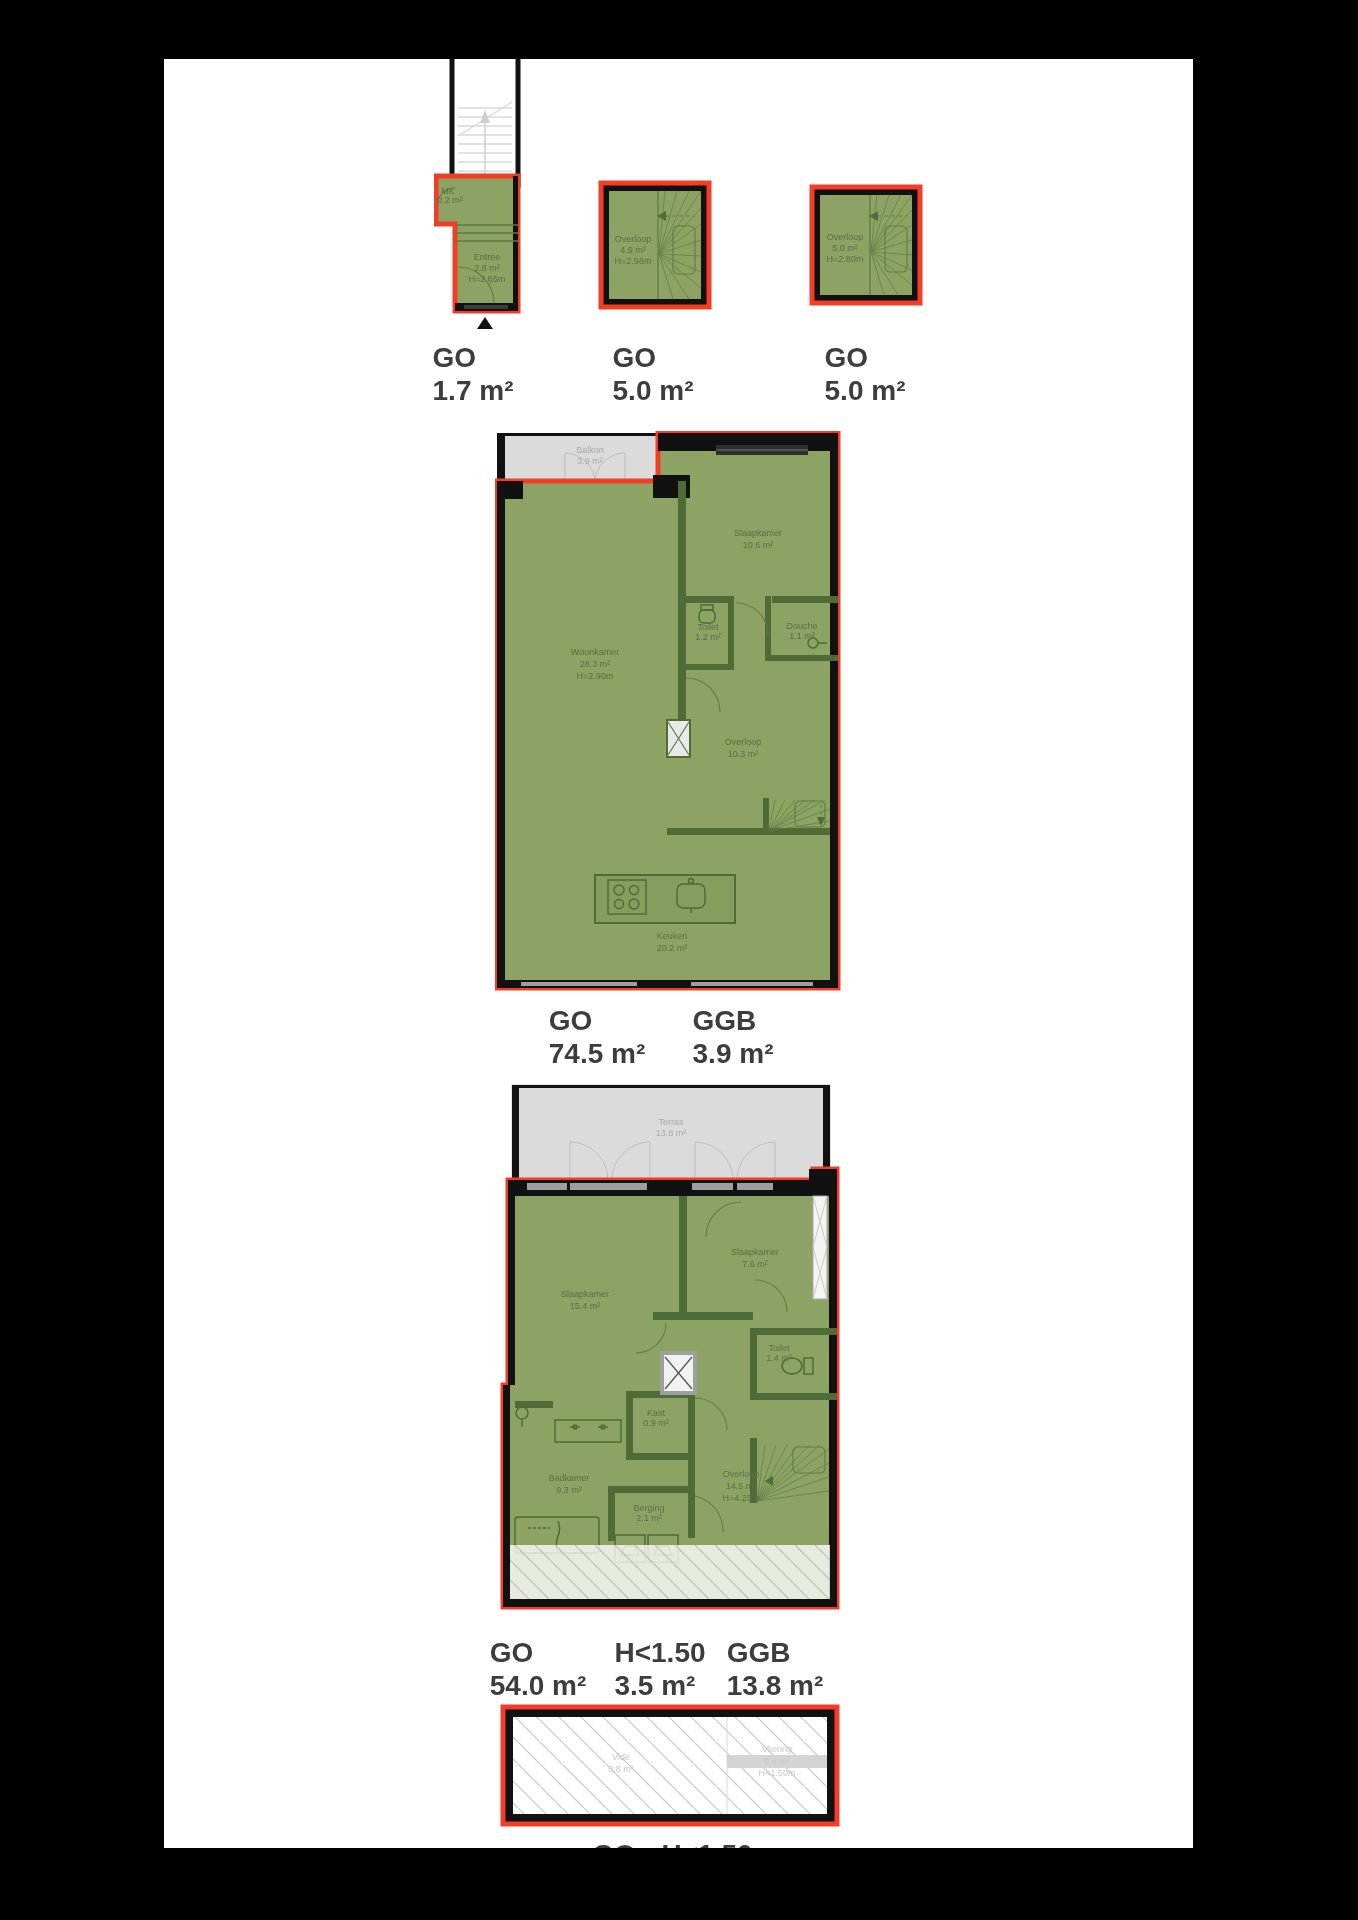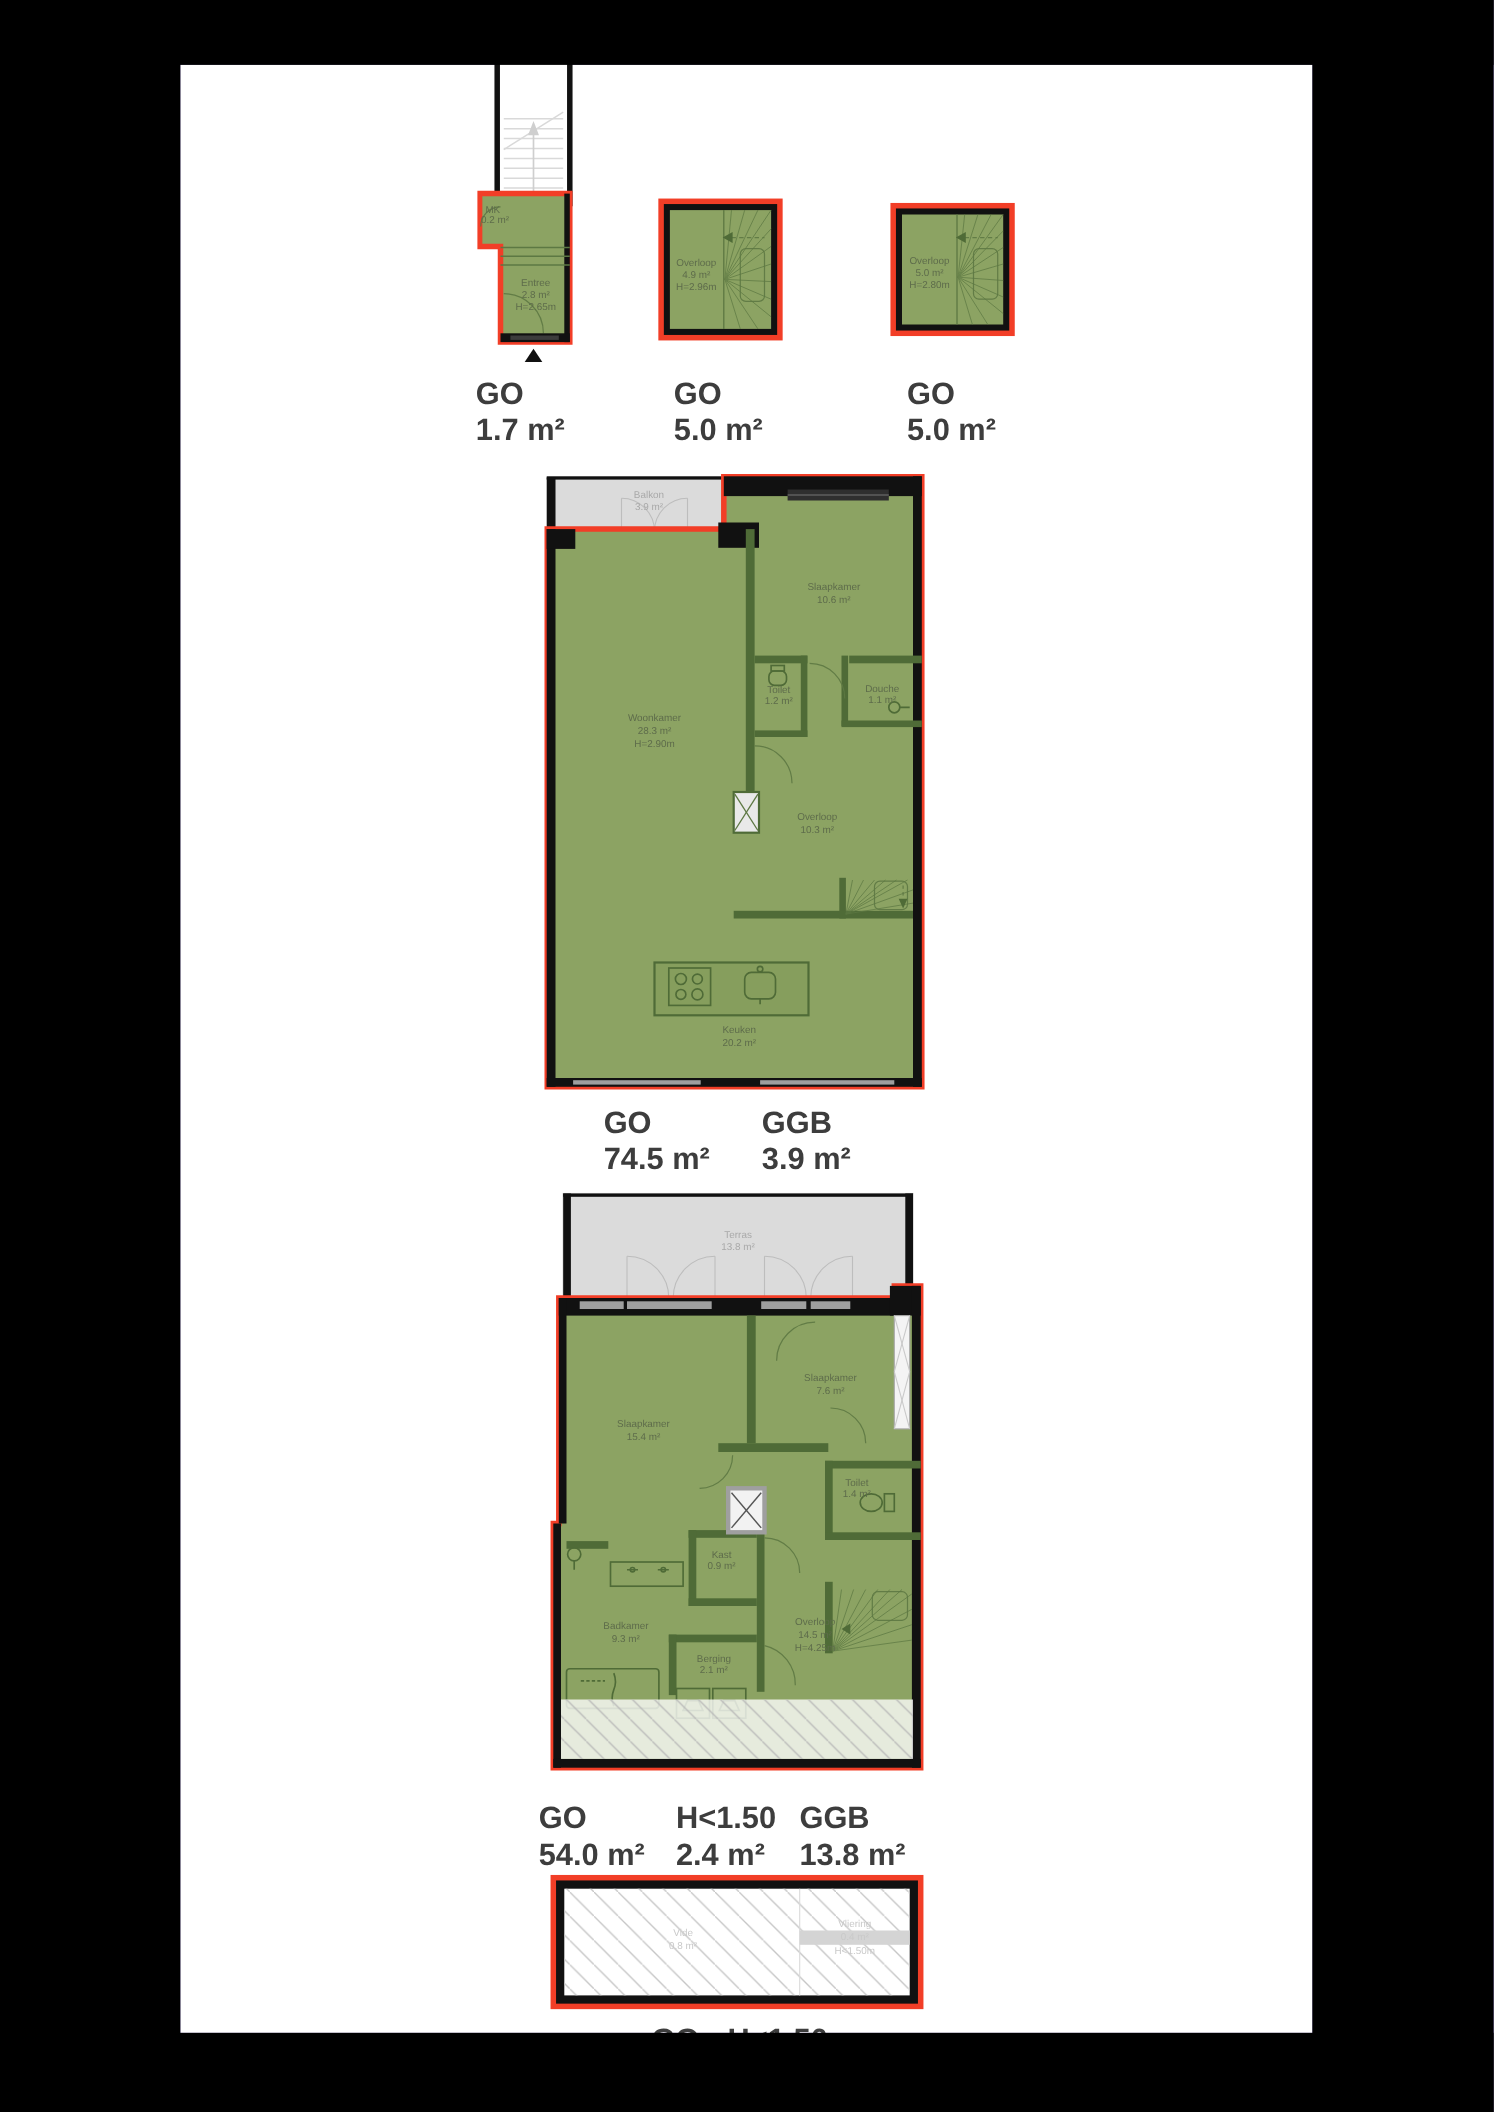--- a/index.html
+++ b/index.html
@@ -1,16 +1,16 @@
 <!DOCTYPE html>
 <html><head>
 <meta charset="utf-8">
 <style>
   html,body{margin:0;padding:0;background:#000;}
-  #canvas{position:relative;width:1358px;height:1920px;background:#c4b5fd;overflow:hidden;
+  #canvas{position:relative;width:1358px;height:1920px;background:#eab308;overflow:hidden;
           font-family:"Liberation Sans","DejaVu Sans",sans-serif;}
   #paper{position:absolute;left:164px;top:59px;width:1029px;height:1789px;background:#ffffff;}
   .plan{position:absolute;}
   .area-label{position:absolute;transform:translateX(-50%);text-align:left;
               font-size:28px;font-weight:bold;color:#3d3d3d;line-height:33px;white-space:nowrap;}
   .area-label span{display:block;}
   #bottom-bar{position:absolute;left:0;top:1848px;width:1358px;height:72px;background:#000;z-index:50;}
   
   text{font-family:"Liberation Sans","DejaVu Sans",sans-serif;text-anchor:middle;}
   .rt{font-size:9px;fill:#5E6C4B;}
@@ -429,21 +429,21 @@
     <span>GGB</span>
       <span>3.9 m²</span>
   </div>
 
   <div class="area-label" style="left:538px;top:1636px">
     <span>GO</span>
       <span>54.0 m²</span>
   </div>
   <div class="area-label" style="left:660px;top:1636px">
     <span>H&lt;1.50</span>
-      <span>2.4 m²</span>
+      <span>3.5 m²</span>
   </div>
   <div class="area-label" style="left:775px;top:1636px">
     <span>GGB</span>
       <span>13.8 m²</span>
   </div>
 
   <div class="area-label" style="left:614px;top:1838px">
     <span>GO</span>
   </div>
   <div class="area-label" style="left:707px;top:1838px">

